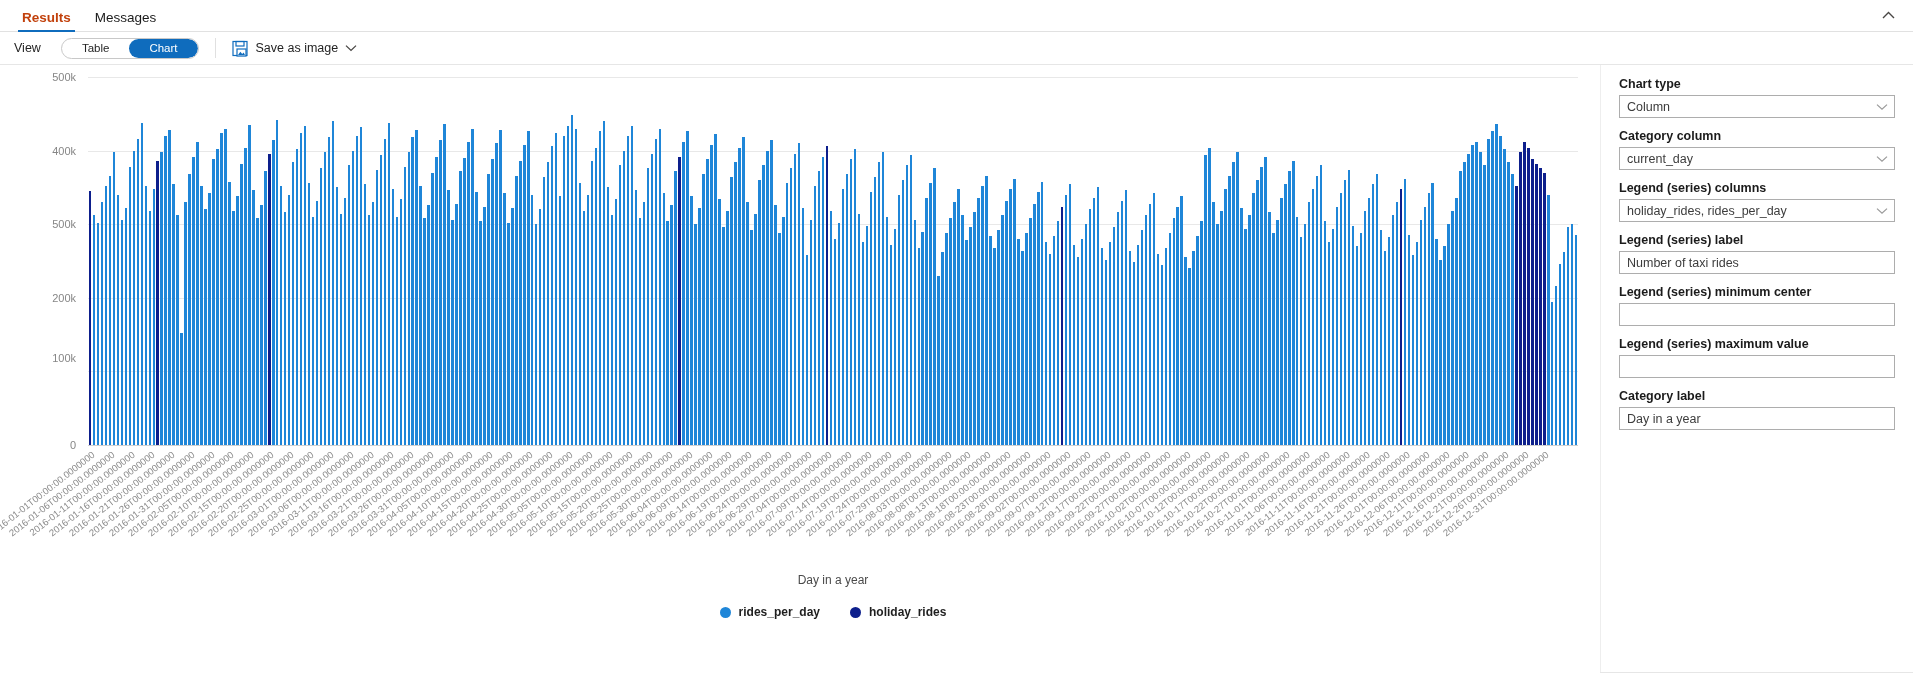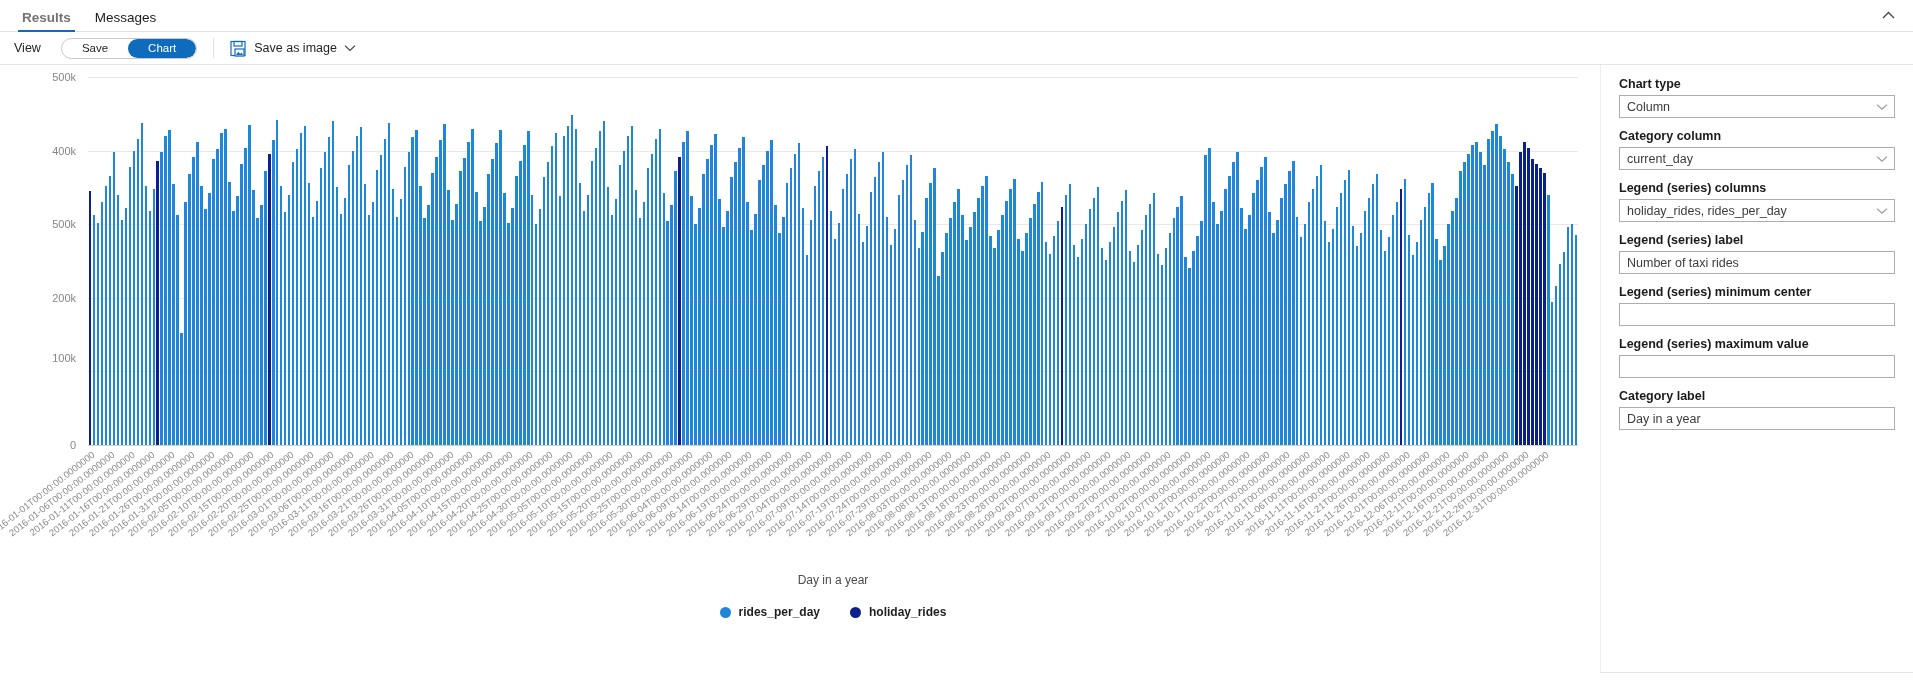--- a/index.html
+++ b/index.html
@@ -21,21 +21,21 @@
     padding-left: 10px;
   }
   .tab {
     font-size: 13.5px;
     color: #1b1b1b;
     padding: 0 12px 7px 12px;
     cursor: pointer;
     position: relative;
     line-height: 1;
   }
-  .tab.active { font-weight: 600; color: #737373; }
+  .tab.active { font-weight: 600; color: #c2410c; }
   .tab.active::after {
     content: "";
     position: absolute;
     left: 8px; right: 8px; bottom: -1px;
     height: 2px;
     background: #0f6cbd;
   }
   .collapse-btn {
     position: absolute;
     right: 12px; top: 3px;
@@ -242,21 +242,21 @@
   <div class="collapse-btn">
     <svg width="13" height="9" viewBox="0 0 13 9">
       <path d="M1 7 L6.5 1.6 L12 7" fill="none" stroke="#484644" stroke-width="1.4"></path>
     </svg>
   </div>
 </div>
 
 <div class="toolbar">
   <span class="view-label">View</span>
   <div class="pill">
-    <div class="pill-opt">Save</div>
+    <div class="pill-opt">Table</div>
     <div class="pill-opt sel">Chart</div>
   </div>
   <div class="tb-sep"></div>
   <div class="save-grp">
     <svg width="17" height="17" viewBox="0 0 17 17">
       <rect x="1" y="1.5" width="14" height="14" fill="none" stroke="#0f6cbd" stroke-width="1.2"></rect>
       <rect x="4" y="1.5" width="8" height="4.5" fill="none" stroke="#0f6cbd" stroke-width="1.2"></rect>
       <rect x="5" y="9" width="9" height="7" fill="#fff" stroke="#0f6cbd" stroke-width="1.2"></rect>
       <path d="M6 15 L8.4 11.8 L10.2 14 L11.6 12.4 L13 15 Z" fill="#0f6cbd"></path>
     </svg>

